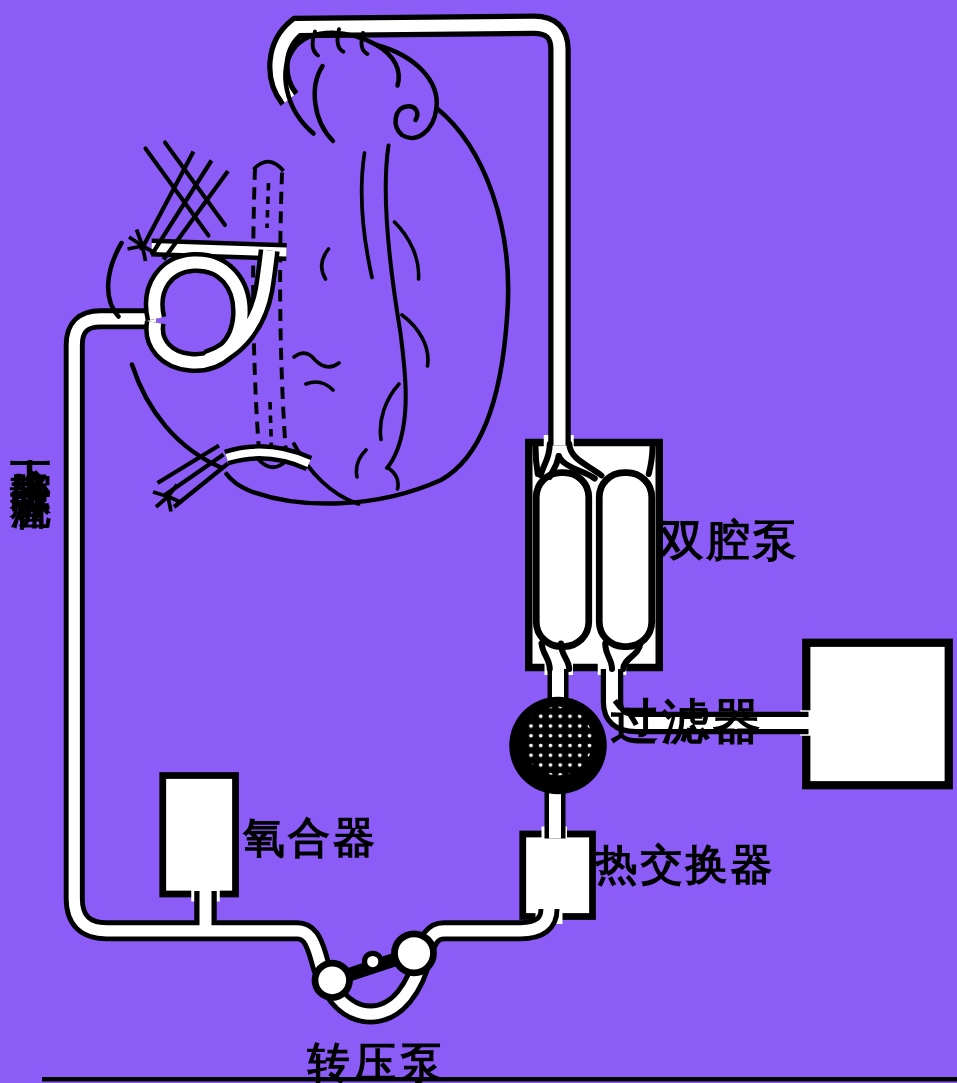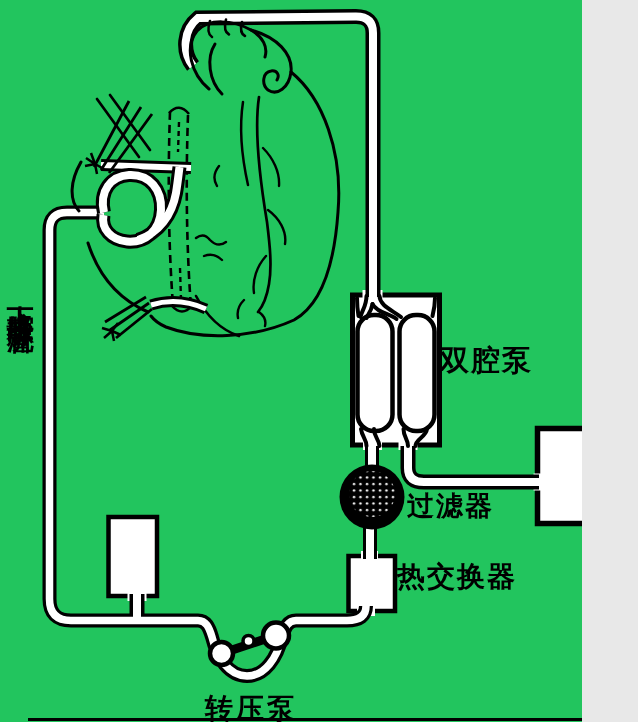--- a/index.html
+++ b/index.html
@@ -1,31 +1,31 @@
 <!DOCTYPE html>
 <html><head>
 <meta charset="utf-8">
 <style>
   html,body{margin:0;padding:0;background:#e8e8e8;}
   .page{
-    position:relative;width:582px;height:722px;background:#22c55e;
+    position:relative;width:638px;height:722px;background:#8b5cf6;
     font-family:"Liberation Sans",sans-serif;overflow:hidden;
   }
   .page svg{position:absolute;left:0;top:0;}
   .lbl{
     position:absolute;color:#000;font-weight:700;white-space:pre-line;
     font-family:"Liberation Sans",sans-serif;
   }
   .lbl-vertical{
     writing-mode:vertical-rl;text-orientation:upright;
     font-size:27px;line-height:1.05;letter-spacing:3px;
     left:6px;top:284px;
   }
   .lbl-pump{left:440px;top:341px;font-size:29px;letter-spacing:2px;}
-  .lbl-filter{left:407px;top:488px;font-size:27px;letter-spacing:2px;}
+  .lbl-filter{left:407px;top:460px;font-size:32px;letter-spacing:2px;}
   .lbl-hex{left:397px;top:558px;font-size:28px;letter-spacing:2px;}
   .lbl-pulse{left:534px;top:529px;width:95px;font-size:29px;line-height:32px;letter-spacing:1px;}
   .lbl-oxy{left:162px;top:540px;font-size:28px;letter-spacing:2px;}
   .lbl-roller{left:205px;top:690px;font-size:28px;letter-spacing:3px;}
 </style>
 </head>
 <body>
 
 <div class="page">
 
@@ -141,14 +141,15 @@
       <circle cx="248.5" cy="641" r="5.5" fill="#fff" stroke="#000" stroke-width="3.5"></circle>
     </g>
 
     <line x1="28" y1="719.5" x2="638" y2="719.5" stroke="#000" stroke-width="3"></line>
   </svg>
 
   <div class="lbl lbl-vertical">上下腔静脉引流管</div>
   <div class="lbl lbl-pump">双腔泵</div>
   <div class="lbl lbl-filter">过滤器</div>
   <div class="lbl lbl-hex">热交换器</div>
+  <div class="lbl lbl-oxy">氧合器</div>
   <div class="lbl lbl-roller">转压泵</div>
 </div>
 
 </body></html>

